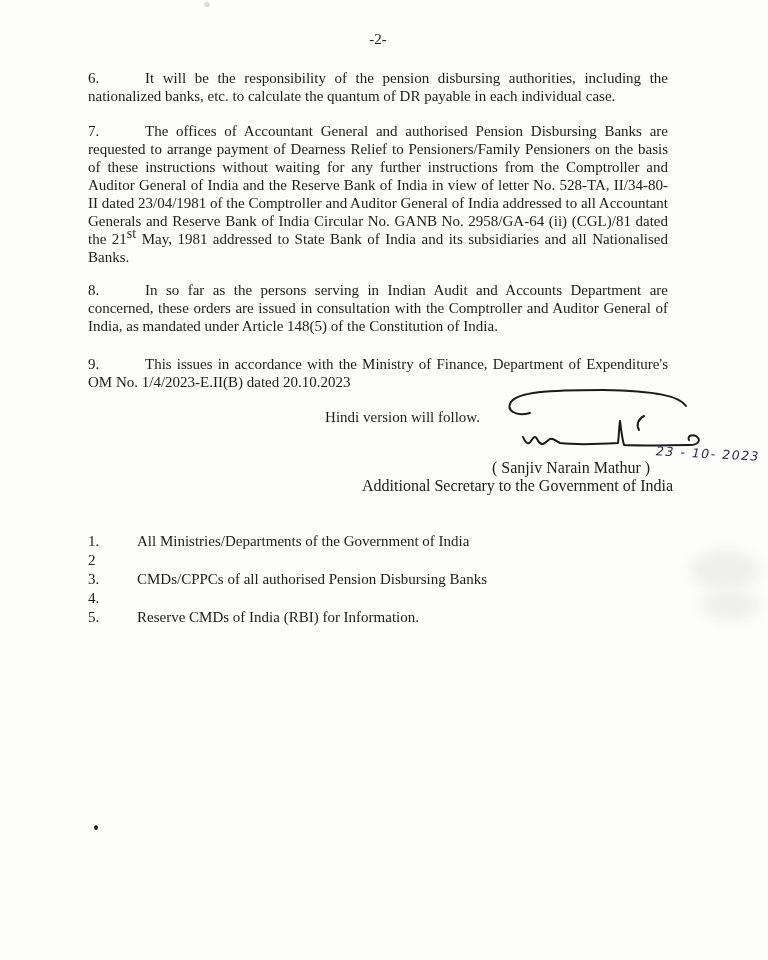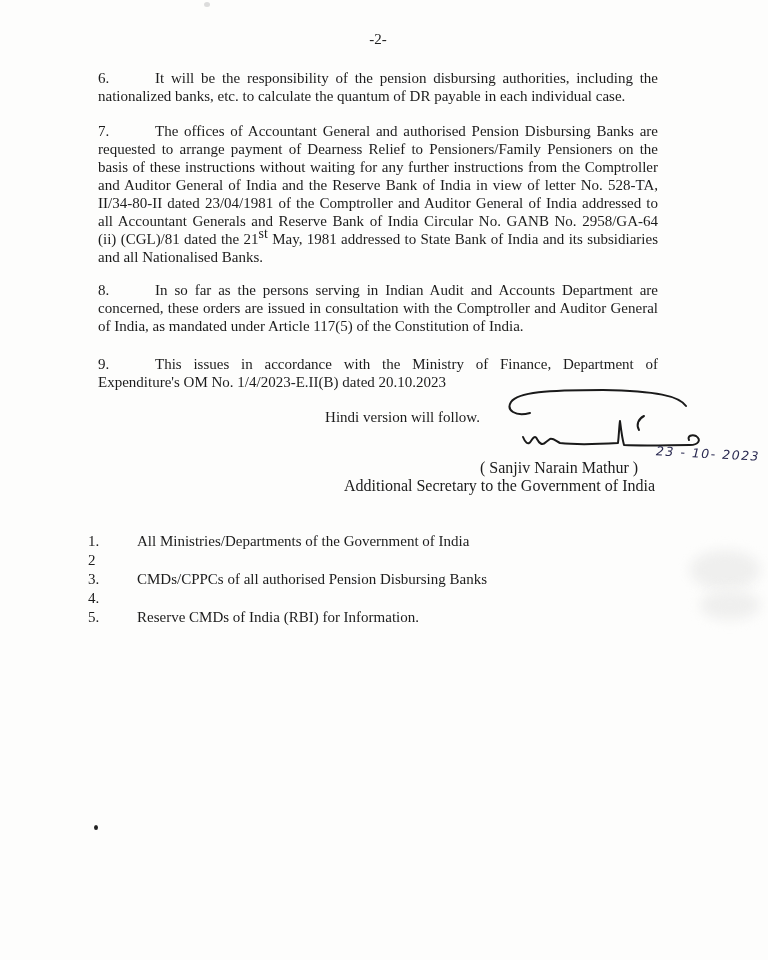--- a/index.html
+++ b/index.html
@@ -17,21 +17,21 @@
   .b1 { left: 690px; top: 550px; width: 70px; height: 40px; }
   .b2 { left: 700px; top: 590px; width: 60px; height: 30px; }
 
   .content {
     position: relative;
     padding: 30px 100px 0 88px;
     font-size: 15px;
     line-height: 18px;
   }
   .page-num { text-align: center; }
-  .para { margin: 10px; text-align: justify; }
+  .para { margin: 0; text-align: justify; }
   .p6 { margin-top: 21px; }
   .p7 { margin-top: 17px; }
   .p8 { margin-top: 15px; }
   .p9 { margin-top: 20px; }
   .pnum { display: inline-block; width: 57px; }
   sup { font-size: 14px; line-height: 0; }
   .hindi-note { margin: 17px 0 0 49px; text-align: center; }
 
   .dist-list { margin-top: 106px; }
   .dist-row { display: flex; line-height: 19px; }
@@ -41,43 +41,43 @@
   .sig-date {
     position: absolute; left: 656px; top: 446px;
     font-family: "DejaVu Sans", sans-serif;
     font-style: italic;
     font-size: 12.5px;
     letter-spacing: 1.5px;
     color: #2b2b52;
     transform: rotate(3deg);
     white-space: nowrap;
   }
-  .sig-name { position: absolute; left: 480px; top: 459px; white-space: nowrap; }
-  .sig-title { position: absolute; left: 344px; top: 477px; white-space: nowrap; }
+  .sig-name { position: absolute; left: 492px; top: 459px; white-space: nowrap; }
+  .sig-title { position: absolute; left: 362px; top: 477px; white-space: nowrap; }
 
   .speck { position: absolute; background: #222; border-radius: 50%; }
   .speck-bottom { left: 94px; top: 825px; width: 4px; height: 5px; }
   .speck-top { left: 204px; top: 2px; width: 6px; height: 5px; background: #dcdcdc; }
 </style>
 </head>
 <body>
 
 <div class="page">
   <div class="blotch b1"></div>
   <div class="blotch b2"></div>
   <div class="speck speck-top"></div>
 
   <div class="content">
     <div class="page-num">-2-</div>
 
     <p class="para p6"><span class="pnum">6.</span><span>It will be the responsibility of the pension disbursing authorities, including the nationalized banks, etc. to calculate the quantum of DR payable in each individual case.</span></p>
 
     <p class="para p7"><span class="pnum">7.</span><span>The offices of Accountant General and authorised Pension Disbursing Banks are requested to arrange payment of Dearness Relief to Pensioners/Family Pensioners on the basis of these instructions without waiting for any further instructions from the Comptroller and Auditor General of India and the Reserve Bank of India in view of letter No. 528-TA, II/34-80-II dated 23/04/1981 of the Comptroller and Auditor General of India addressed to all Accountant Generals and Reserve Bank of India Circular No. GANB No. 2958/GA-64 (ii) (CGL)/81 dated the 21</span><sup>st</sup><span> May, 1981 addressed to State Bank of India and its subsidiaries and all Nationalised Banks.</span></p>
 
-    <p class="para p8"><span class="pnum">8.</span><span>In so far as the persons serving in Indian Audit and Accounts Department are concerned, these orders are issued in consultation with the Comptroller and Auditor General of India, as mandated under Article 117(5) of the Constitution of India.</span></p>
+    <p class="para p8"><span class="pnum">8.</span><span>In so far as the persons serving in Indian Audit and Accounts Department are concerned, these orders are issued in consultation with the Comptroller and Auditor General of India, as mandated under Article 148(5) of the Constitution of India.</span></p>
 
     <p class="para p9"><span class="pnum">9.</span><span>This issues in accordance with the Ministry of Finance, Department of Expenditure's OM No. 1/4/2023-E.II(B) dated 20.10.2023</span></p>
 
     <div class="hindi-note">Hindi version will follow.</div>
 
     <div class="dist-list">
       <div class="dist-row">
         <span class="dist-num">1.</span>
         <span>All Ministries/Departments of the Government of India</span>
       </div>

